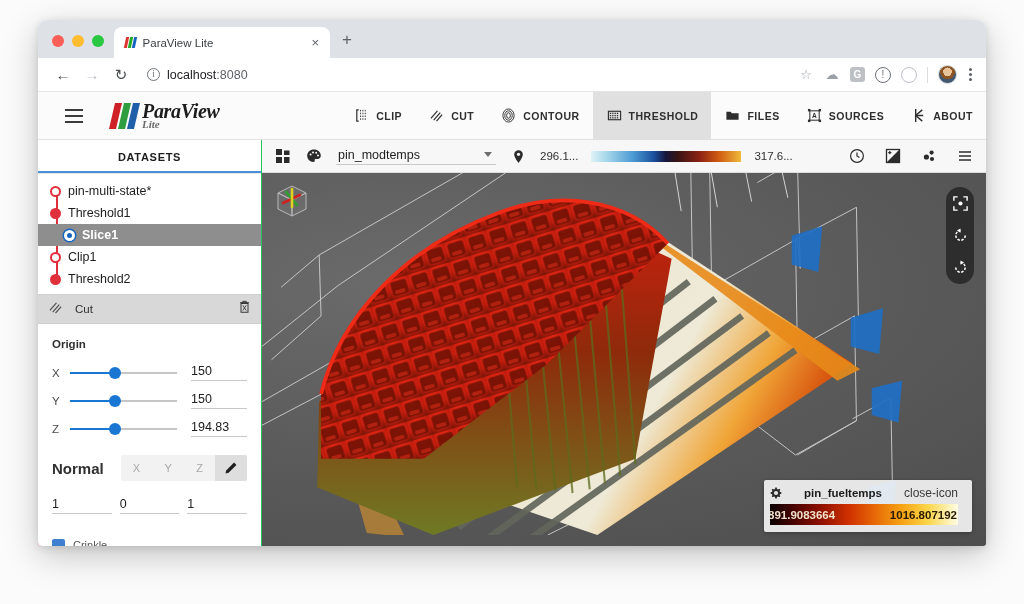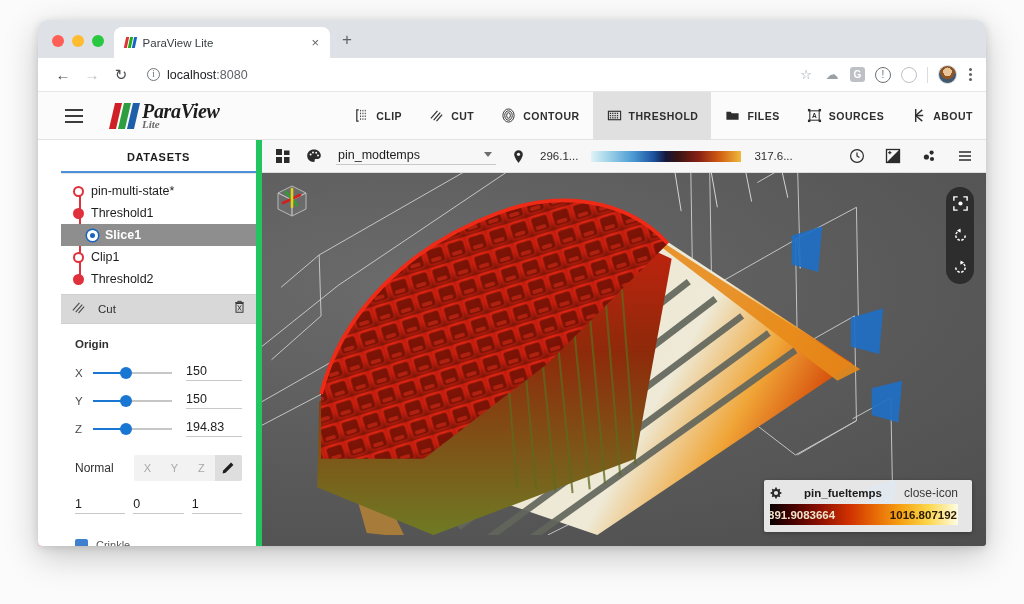--- a/index.html
+++ b/index.html
@@ -112,22 +112,22 @@
     font-size: 10.5px; letter-spacing: .5px; color: #2e2e2e; font-weight: bold;
   }
   .tool.active { background: #e0e0e0; }
   .tool-ico { width: 17px; height: 17px; display: flex; align-items: center; justify-content: center; }
   .tool-ico svg { display: block; }
 
   
   .split { flex: 1; display: flex; min-height: 0; }
 
   
-  .leftpanel { width: 224px; background: #fff; border-right: 6px solid #22c55e;
-               display: flex; flex-direction: column; min-height: 0; position: relative; padding-left: 23px; }
+  .leftpanel { width: 224px; background: #fff; border-right: 1px solid #22c55e;
+               display: flex; flex-direction: column; min-height: 0; position: relative; }
   .tabs { height: 34px; display: flex; border-bottom: 1px solid #e6e6e6; flex: 0 0 34px; }
   .ptab { flex: 1; display: flex; align-items: center; justify-content: center;
           font-size: 11px; letter-spacing: .7px; font-weight: bold; color: #9a9a9a;
           position: relative; }
   .ptab.active { color: #1d1d1d; }
   .ptab.active::after { content: ""; position: absolute; left: 0; right: 0; bottom: 0;
                         height: 2px; background: #4a90d9; }
 
   .tree { padding: 6px 0 4px 0; position: relative; }
   .trow { height: 22px; display: flex; align-items: center; padding-left: 12px; position: relative; }
@@ -152,21 +152,21 @@
   .sliderow { display: flex; align-items: center; margin-bottom: 11px; }
   .ax { width: 18px; font-size: 11.5px; color: #4a4a4a; }
   .track { flex: 1; height: 2px; background: #c6c6c6; position: relative; margin-right: 14px; }
   .track .fill { position: absolute; left: 0; top: 0; bottom: 0; background: #1976d2; }
   .track .knob { position: absolute; top: 50%; width: 12px; height: 12px; border-radius: 50%;
                  background: #1976d2; transform: translate(-50%,-50%); }
   .numfield { width: 56px; font-size: 12.5px; color: #202020; border-bottom: 1px solid #c8c8c8;
               padding-bottom: 2px; overflow: hidden; white-space: nowrap; }
 
   .normalrow { display: flex; align-items: center; margin-top: 18px; }
-  .normal-lbl { font-size: 12px; font-weight: normal; color: #303030; width: 74px; }
+  .normal-lbl { font-size: 15px; font-weight: bold; color: #303030; width: 74px; }
   .segs { display: flex; background: #f2f2f2; height: 26px; border-radius: 2px; overflow: hidden; }
   .seg { width: 34px; display: flex; align-items: center; justify-content: center;
          font-size: 11px; color: #a8a8a8; }
   .seg.pencil { background: #dedede; color: #1e1e1e; width: 34px; }
   .normvals { display: flex; gap: 8px; margin-top: 16px; }
   .normvals .numfield { flex: 1; width: auto; }
 
   .bottomcut { position: absolute; left: 14px; right: 14px; bottom: -6px;
                display: flex; align-items: center; gap: 8px; overflow: hidden; height: 14px; }
   .bc-check { width: 13px; height: 13px; border-radius: 2px; background: #3f7fd0; }

